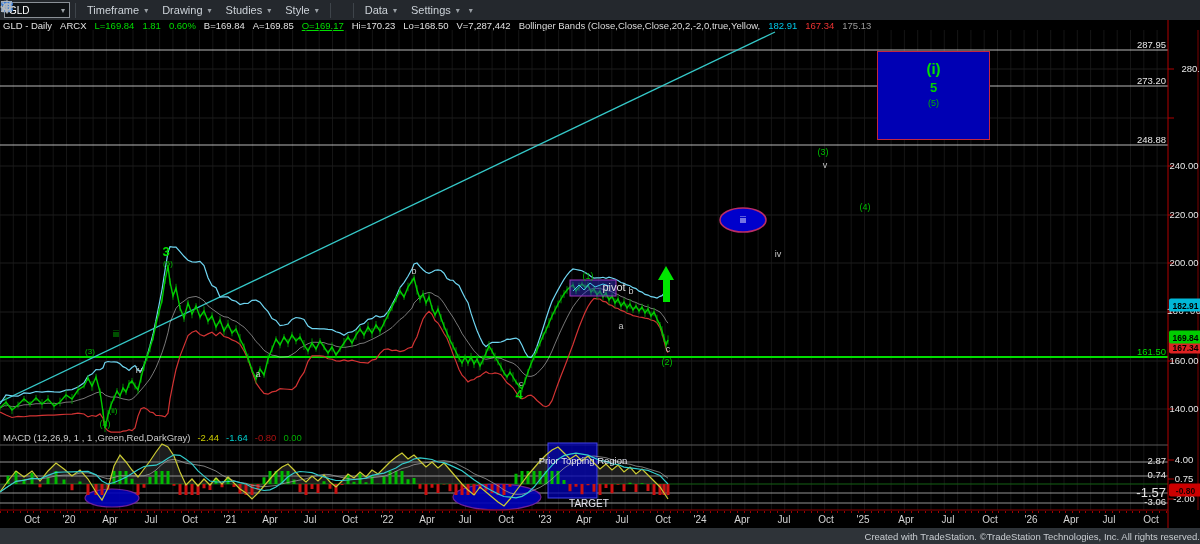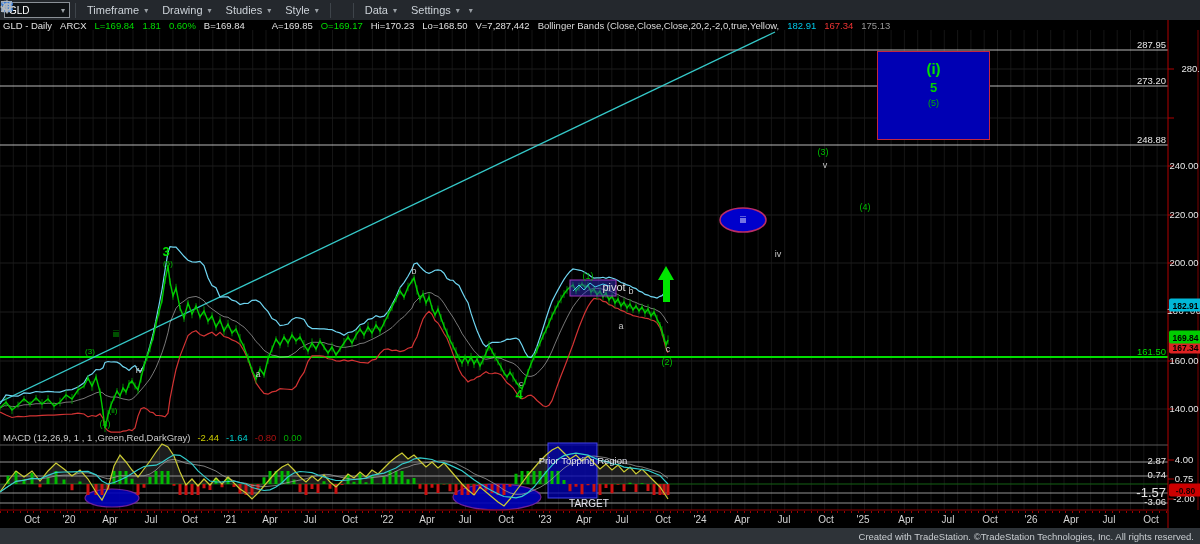--- a/index.html
+++ b/index.html
@@ -20,21 +20,21 @@
   .badge{position:absolute;left:1169px;width:33px;text-align:center;font-size:8.5px;font-weight:bold;
        color:#000;border-radius:2px;padding:1.5px 0;transform:translateY(-50%);}
   .wave-box{position:absolute;left:877px;top:51px;width:113px;height:89px;background:#0000b4;
        border:1.5px solid #c22840;display:flex;flex-direction:column;align-items:center;
        padding-top:8px;gap:3px;box-sizing:border-box;}
   .wb1{color:#00e000;font-size:15px;font-weight:bold;}
   .wb2{color:#00d000;font-size:13px;font-weight:bold;}
   .wb3{color:#00b000;font-size:9px;}
   .footer{position:absolute;left:0;top:528px;width:1200px;height:16px;background:#2e3338;
        color:#c9cdd1;font-size:9.5px;display:flex;align-items:center;justify-content:flex-end;
-       padding-right:6px;gap:8px;box-sizing:border-box;}
+       gap:8px;box-sizing:border-box;}
   .grip{position:absolute;left:1186px;top:532px;width:14px;height:12px;background:#aeb4ba;}
   .scrollseg{position:absolute;left:1128px;top:530px;width:56px;height:9px;background:#6b7278;}
   .lgrip{position:absolute;left:0;top:530px;width:9px;height:9px;background:#5d7d8d;}
   .tickstrip{position:absolute;left:0;top:511px;width:1168px;height:2px;
        background:repeating-linear-gradient(90deg,#a00000 0 1px,transparent 1px 6.7px);}
   svg{position:absolute;top:0;left:0;}
 </style>
 </head>
 <body>
 
@@ -118,22 +118,22 @@
     <span class="dd">▾</span>
   </div>
 
   <div class="quote-header" id="quote-header">
       <span style="color: rgb(224, 224, 224);">GLD - Daily</span>
       <span style="color: rgb(224, 224, 224);">ARCX</span>
       <span style="color: rgb(0, 221, 0);">L=169.84</span>
       <span style="color: rgb(0, 221, 0);">1.81</span>
       <span style="color: rgb(0, 221, 0);">0.60%</span>
       <span style="color: rgb(224, 224, 224);">B=169.84</span>
-      <span style="color: rgb(224, 224, 224); margin-left: 19px;">A=169.85</span>
-      <span style="color: rgb(0, 221, 0);">O=169.17</span>
+      <span style="color: rgb(224, 224, 224);">A=169.85</span>
+      <span style="color: rgb(0, 221, 0); text-decoration: underline;">O=169.17</span>
       <span style="color: rgb(224, 224, 224);">Hi=170.23</span>
       <span style="color: rgb(224, 224, 224);">Lo=168.50</span>
       <span style="color: rgb(224, 224, 224); text-align: center;">V=7,287,442</span>
       <span style="color: rgb(220, 220, 220);">Bollinger Bands (Close,Close,Close,20,2,-2,0,true,Yellow,</span>
       <span style="color: rgb(0, 200, 232);">182.91</span>
       <span style="color: rgb(238, 51, 51);">167.34</span>
       <span style="color: rgb(153, 153, 153);">175.13</span>
     </div>
 
   <svg id="cs" width="1200" height="544">

